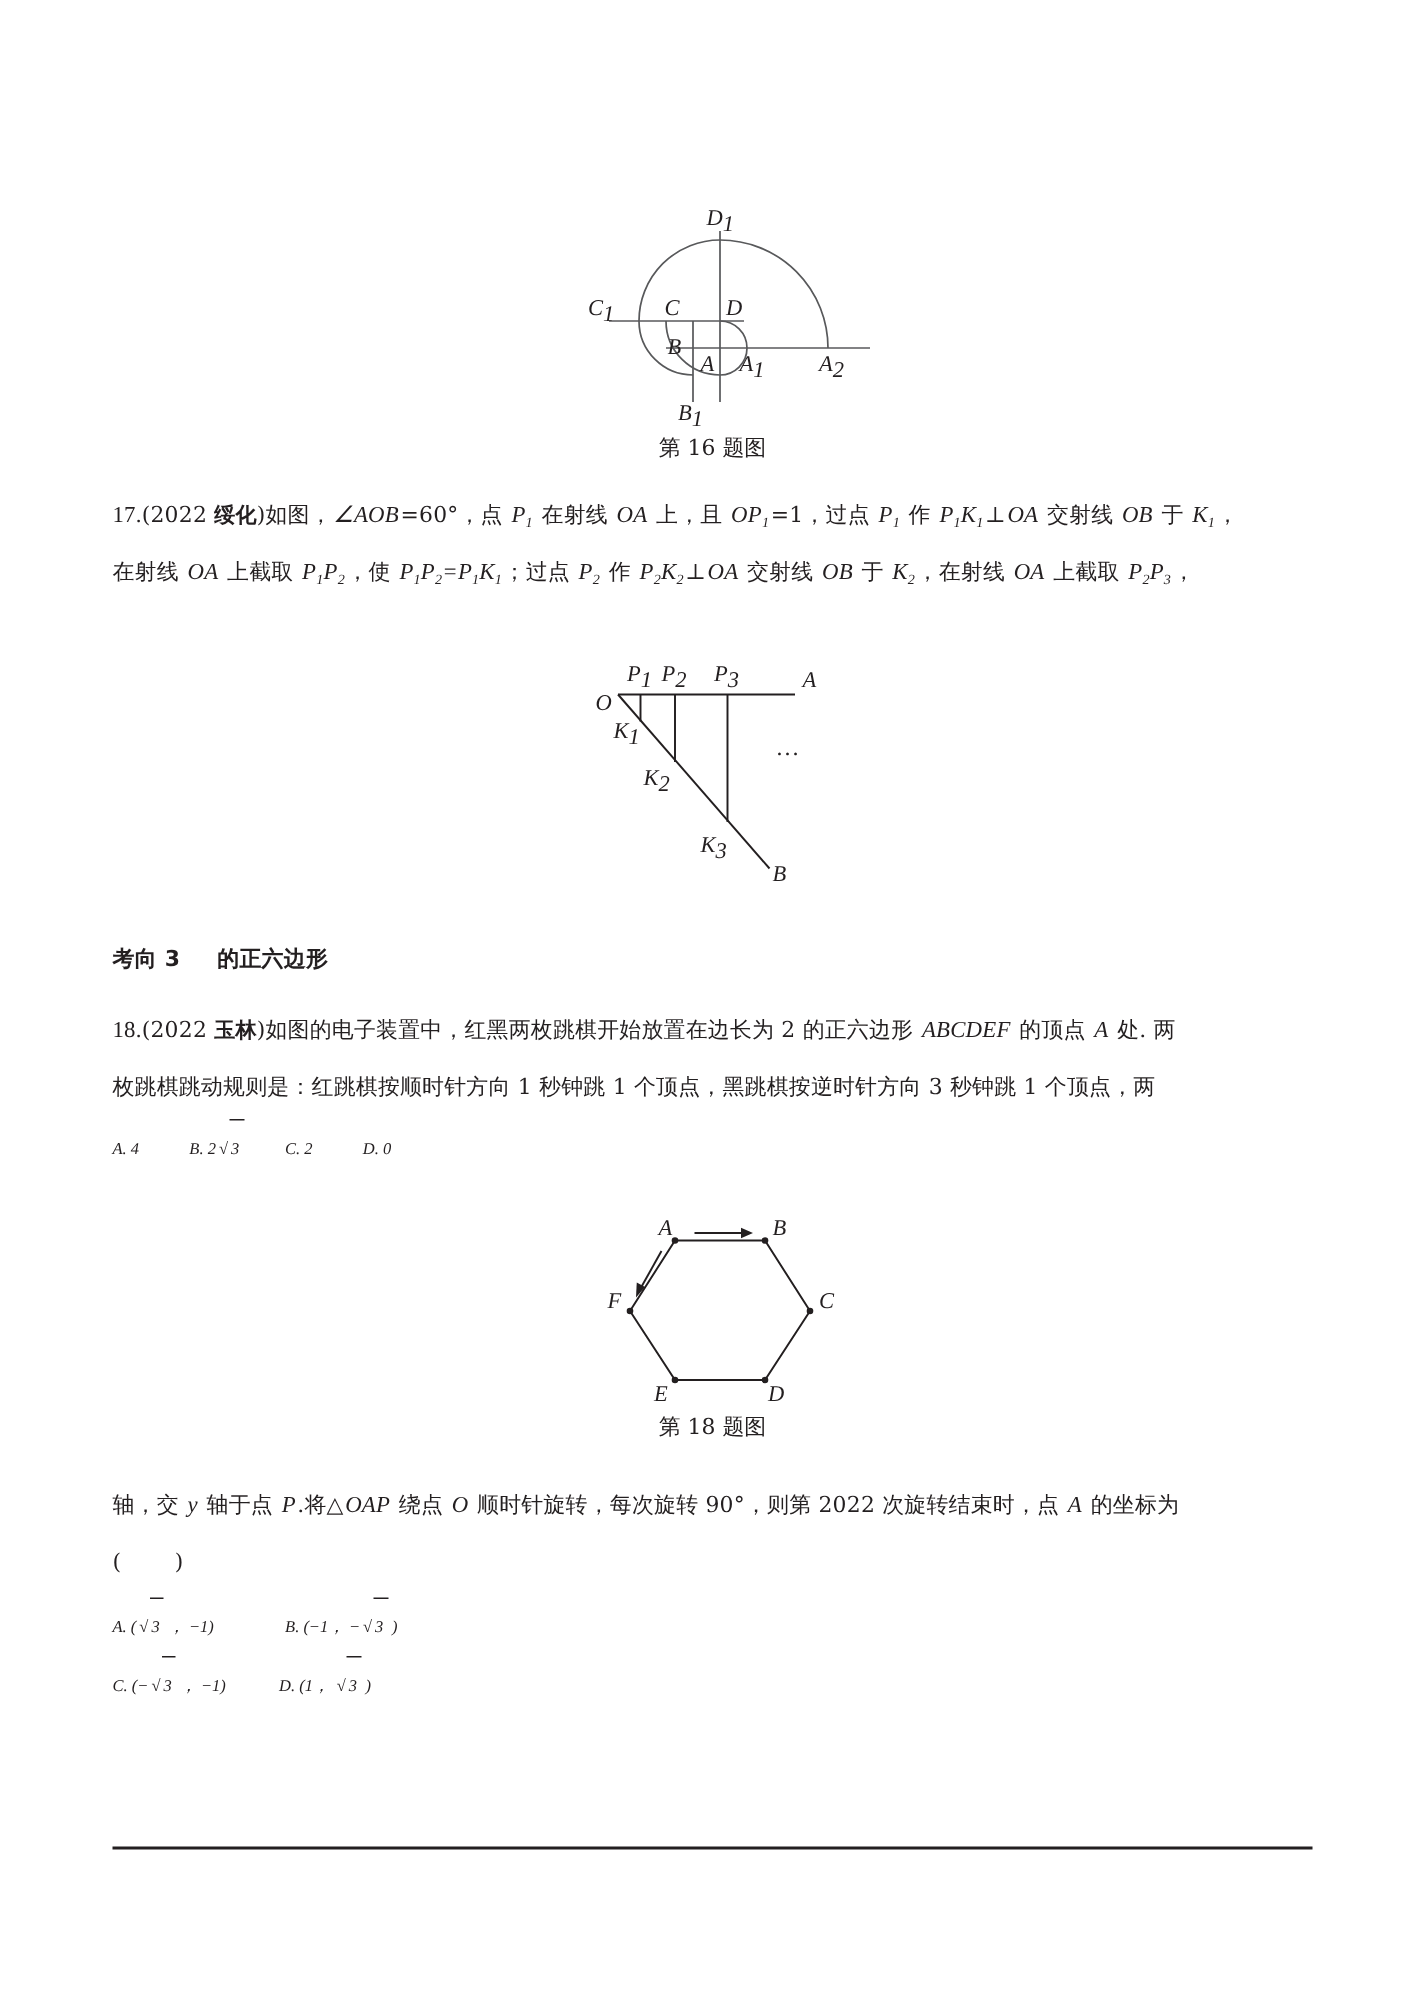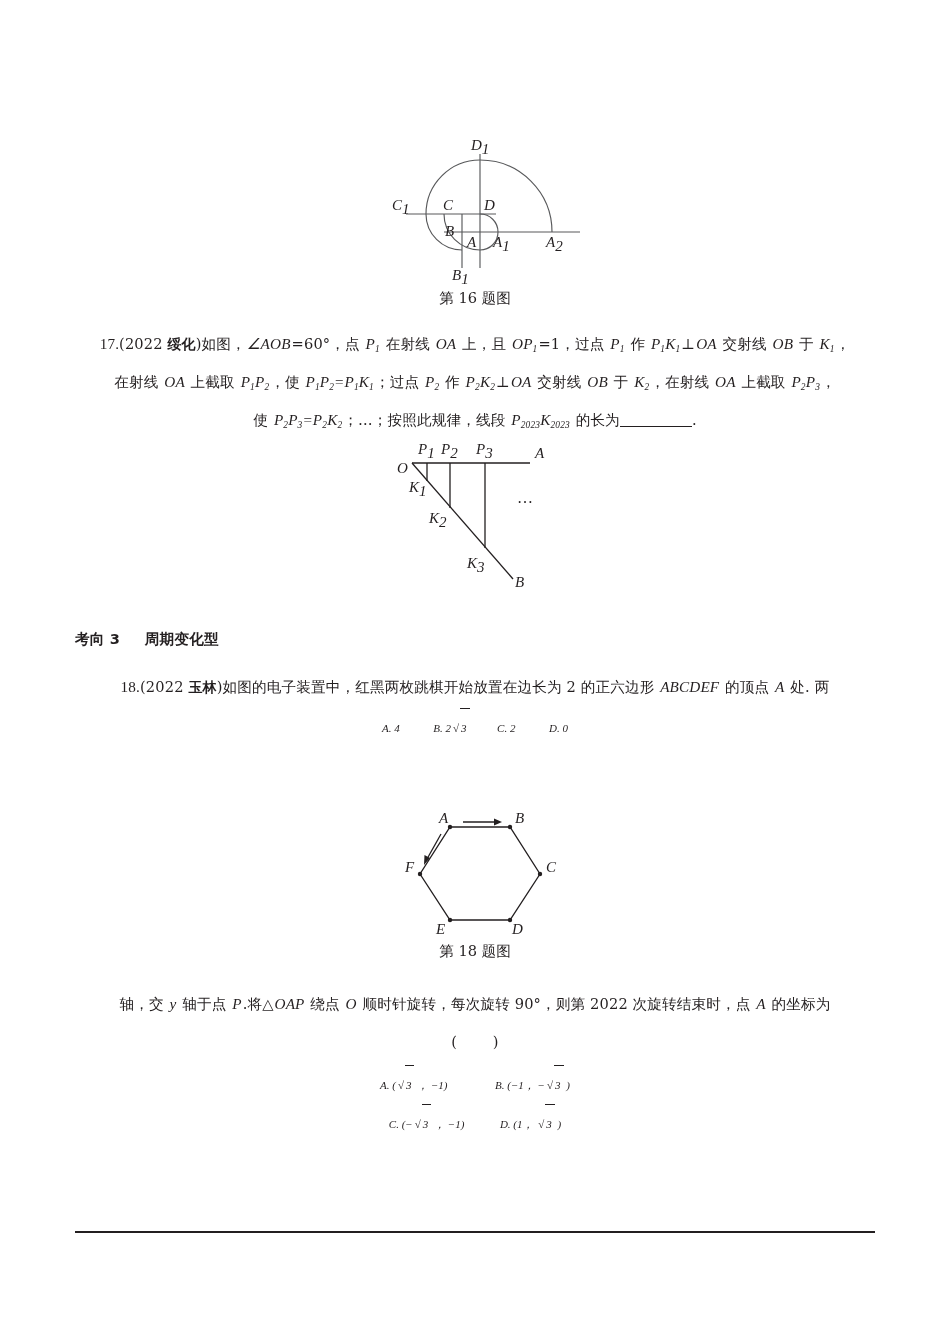--- a/index.html
+++ b/index.html
@@ -19,21 +19,20 @@
     position: absolute;
     left: 0; top: 0;
     width: 950px;
     height: 1336px;
   }
   .content {
     position: absolute;
     left: 75px;
     top: 0;
     width: 800px;
-    text-align: center;
   }
 
   
   .qline {
     font-size: 15.2px;
     line-height: 38px;
     letter-spacing: 0.15px;
     white-space: nowrap;
   }
   .cn { font-family: "DejaVu Serif", "Liberation Serif", serif; font-size: 14.6px; }
@@ -143,23 +142,20 @@
   </div>
 
   <div class="caption" style="position:absolute; left:75px; top:289px; width:800px;">第 16 题图</div>
 
   <div class="content" style="top:325px;">
     <div class="qline">
       <span class="num">17.</span><span class="cn">(2022 </span><span class="bold-cn">绥化</span><span class="cn">)</span><span class="cn">如图，</span><span class="it">∠AOB</span><span class="cn">=60°，点 </span><span class="it">P<sub>1</sub></span><span class="cn"> 在射线 </span><span class="it">OA</span><span class="cn"> 上，且 </span><span class="it">OP<sub>1</sub></span><span class="cn">=1，过点 </span><span class="it">P<sub>1</sub></span><span class="cn"> 作 </span><span class="it">P<sub>1</sub>K<sub>1</sub></span><span class="cn">⊥</span><span class="it">OA</span><span class="cn"> 交射线 </span><span class="it">OB</span><span class="cn"> 于 </span><span class="it">K<sub>1</sub></span><span class="cn">，</span>
     </div>
     <div class="qline">
       <span class="cn">在射线 </span><span class="it">OA</span><span class="cn"> 上截取 </span><span class="it">P<sub>1</sub>P<sub>2</sub></span><span class="cn">，使 </span><span class="it">P<sub>1</sub>P<sub>2</sub>=P<sub>1</sub>K<sub>1</sub></span><span class="cn">；过点 </span><span class="it">P<sub>2</sub></span><span class="cn"> 作 </span><span class="it">P<sub>2</sub>K<sub>2</sub></span><span class="cn">⊥</span><span class="it">OA</span><span class="cn"> 交射线 </span><span class="it">OB</span><span class="cn"> 于 </span><span class="it">K<sub>2</sub></span><span class="cn">，在射线 </span><span class="it">OA</span><span class="cn"> 上截取 </span><span class="it">P<sub>2</sub>P<sub>3</sub></span><span class="cn">，</span>
-    </div>
-    <div class="qline">
-      <span class="cn">使 </span><span class="it">P<sub>2</sub>P<sub>3</sub>=P<sub>2</sub>K<sub>2</sub></span><span class="cn">；…；按照此规律，线段 </span><span class="it">P<sub>2023</sub>K<sub>2023</sub></span><span class="cn"> 的长为</span><span class="blank-line"></span><span class="cn">.</span>
     </div>
   </div>
 
   <div class="fig" style="position:absolute; left:385px; top:440px; width:200px; height:150px;">
     <svg width="200" height="150" viewBox="0 0 200 150">
 
       <line class="dk" x1="27" y1="23" x2="145" y2="23"></line>
 
       <line class="dk" x1="27" y1="23" x2="128" y2="139"></line>
 
@@ -177,26 +173,29 @@
       <text x="82" y="128">K<tspan class="sm" dy="4">3</tspan></text>
       <text x="130" y="147">B</text>
       <text x="132" y="63" style="font-style:normal;font-size:16px;letter-spacing:1.5px;">…</text>
     </svg>
   </div>
 
 
   <div class="sect-head" style="position:absolute; left:75px; top:630px;">
     <span>考向 3</span>
     <span style="display:inline-block;width:14px;"></span>
-    <span>周期变化型</span>
+    <span>的正六边形</span>
   </div>
 
   <div class="content" style="top:668px;">
     <div class="qline">
       <span class="num">18.</span><span class="cn">(2022 </span><span class="bold-cn">玉林</span><span class="cn">)</span><span class="cn">如图的电子装置中，红黑两枚跳棋开始放置在边长为 2 的正六边形 </span><span class="it">ABCDEF</span><span class="cn"> 的顶点 </span><span class="it">A</span><span class="cn"> 处. 两</span>
+    </div>
+    <div class="qline">
+      <span class="cn">枚跳棋跳动规则是：红跳棋按顺时针方向 1 秒钟跳 1 个顶点，黑跳棋按逆时针方向 3 秒钟跳 1 个顶点，两</span>
     </div>
     <div class="opt-row" style="margin-top:2px;">
       <span class="opt"><span>A.</span>&nbsp;<span>4</span></span>
       <span style="display:inline-block;width:28px;"></span>
       <span class="opt"><span>B.</span>&nbsp;<span>2</span><span class="sqrt">√<span class="radicand">3</span></span></span>
       <span style="display:inline-block;width:22px;"></span>
       <span class="opt"><span>C.</span>&nbsp;<span>2</span></span>
       <span style="display:inline-block;width:28px;"></span>
       <span class="opt"><span>D.</span>&nbsp;<span>0</span></span>
     </div>

